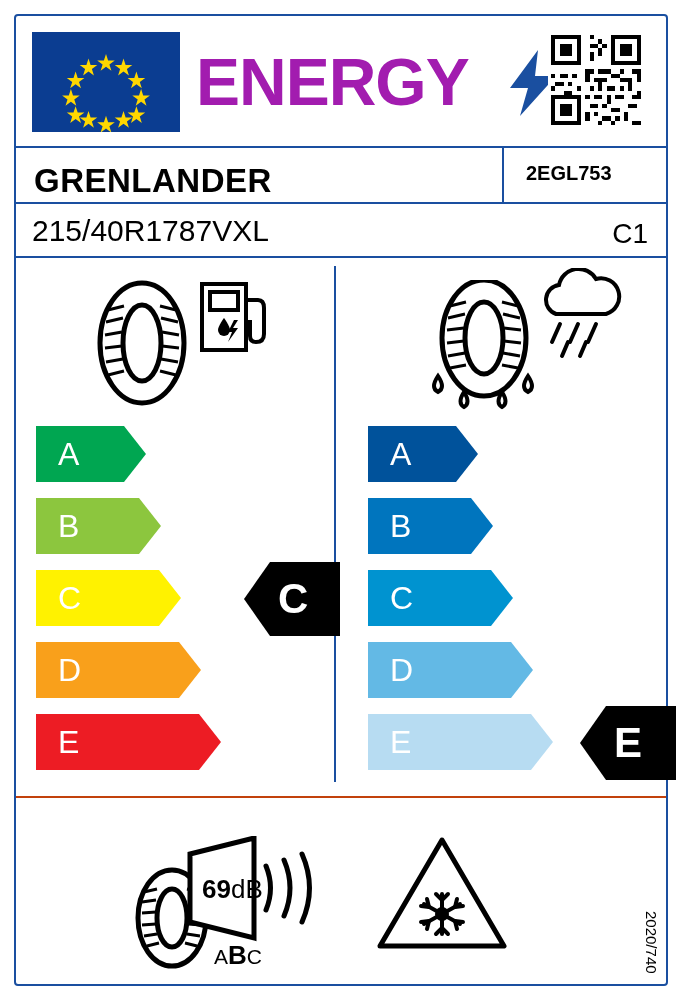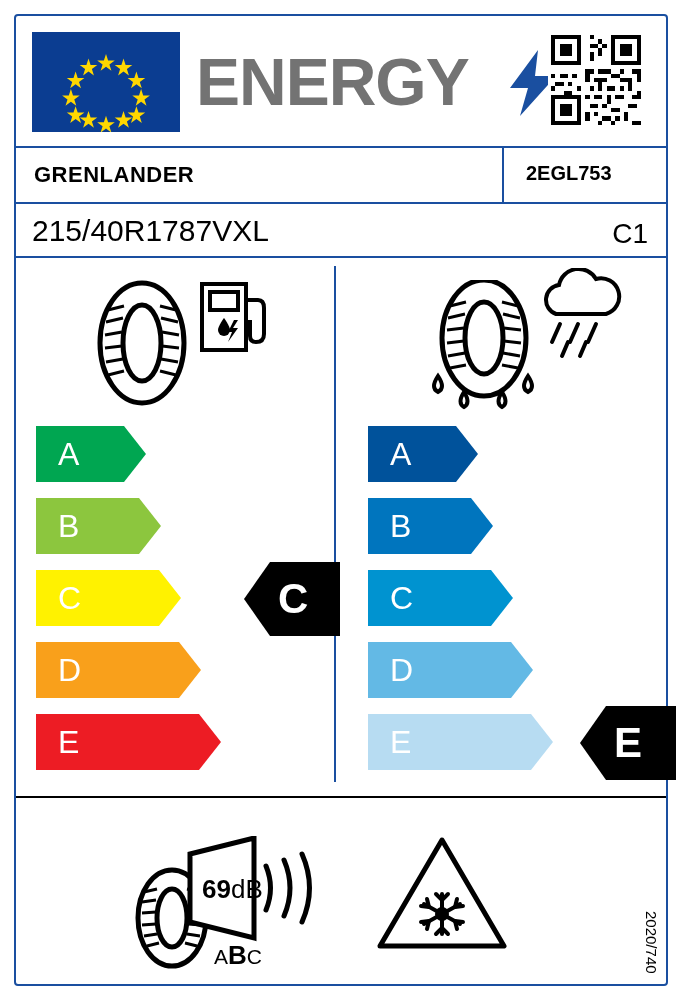--- a/index.html
+++ b/index.html
@@ -42,21 +42,21 @@
     background: #0b3d91;
   }
   .eu-flag svg { display: block; }
   .energy-word {
     position: absolute;
     left: 180px;
     top: 26px;
     font-size: 66px;
     font-weight: bold;
     letter-spacing: -1px;
-    color: #737373;
+    color: #a21caf;
     line-height: 80px;
   }
   .bolt {
     position: absolute;
     left: 494px;
     top: 34px;
     width: 46px;
     height: 66px;
   }
   .qr {
@@ -78,21 +78,21 @@
     width: 100%;
     height: 58px;
     border-top: 2px solid #1a4fa0;
     border-bottom: 2px solid #1a4fa0;
     box-sizing: border-box;
   }
   .brand-name {
     position: absolute;
     left: 18px;
     top: 14px;
-    font-size: 22px;
+    font-size: 33px;
     font-weight: bold;
     letter-spacing: 0.5px;
   }
   .brand-sep {
     position: absolute;
     left: 486px;
     top: 0;
     width: 2px;
     height: 100%;
     background: #1a4fa0;
@@ -200,21 +200,21 @@
   .result.fuel { left: 228px; top: 546px; }
   .result.wet  { left: 564px; top: 690px; }
 
   
   .bottom {
     position: absolute;
     left: 0;
     top: 780px;
     width: 100%;
     height: 190px;
-    border-top: 2px solid #000000;
+    border-top: 2px solid #c2410c;
     box-sizing: border-box;
   }
   .noise-group { position: absolute; left: 110px; top: 38px; width: 190px; height: 130px; }
   .noise-db {
     position: absolute;
     left: 76px;
     top: 38px;
     font-size: 26px;
     font-weight: bold;
   }

